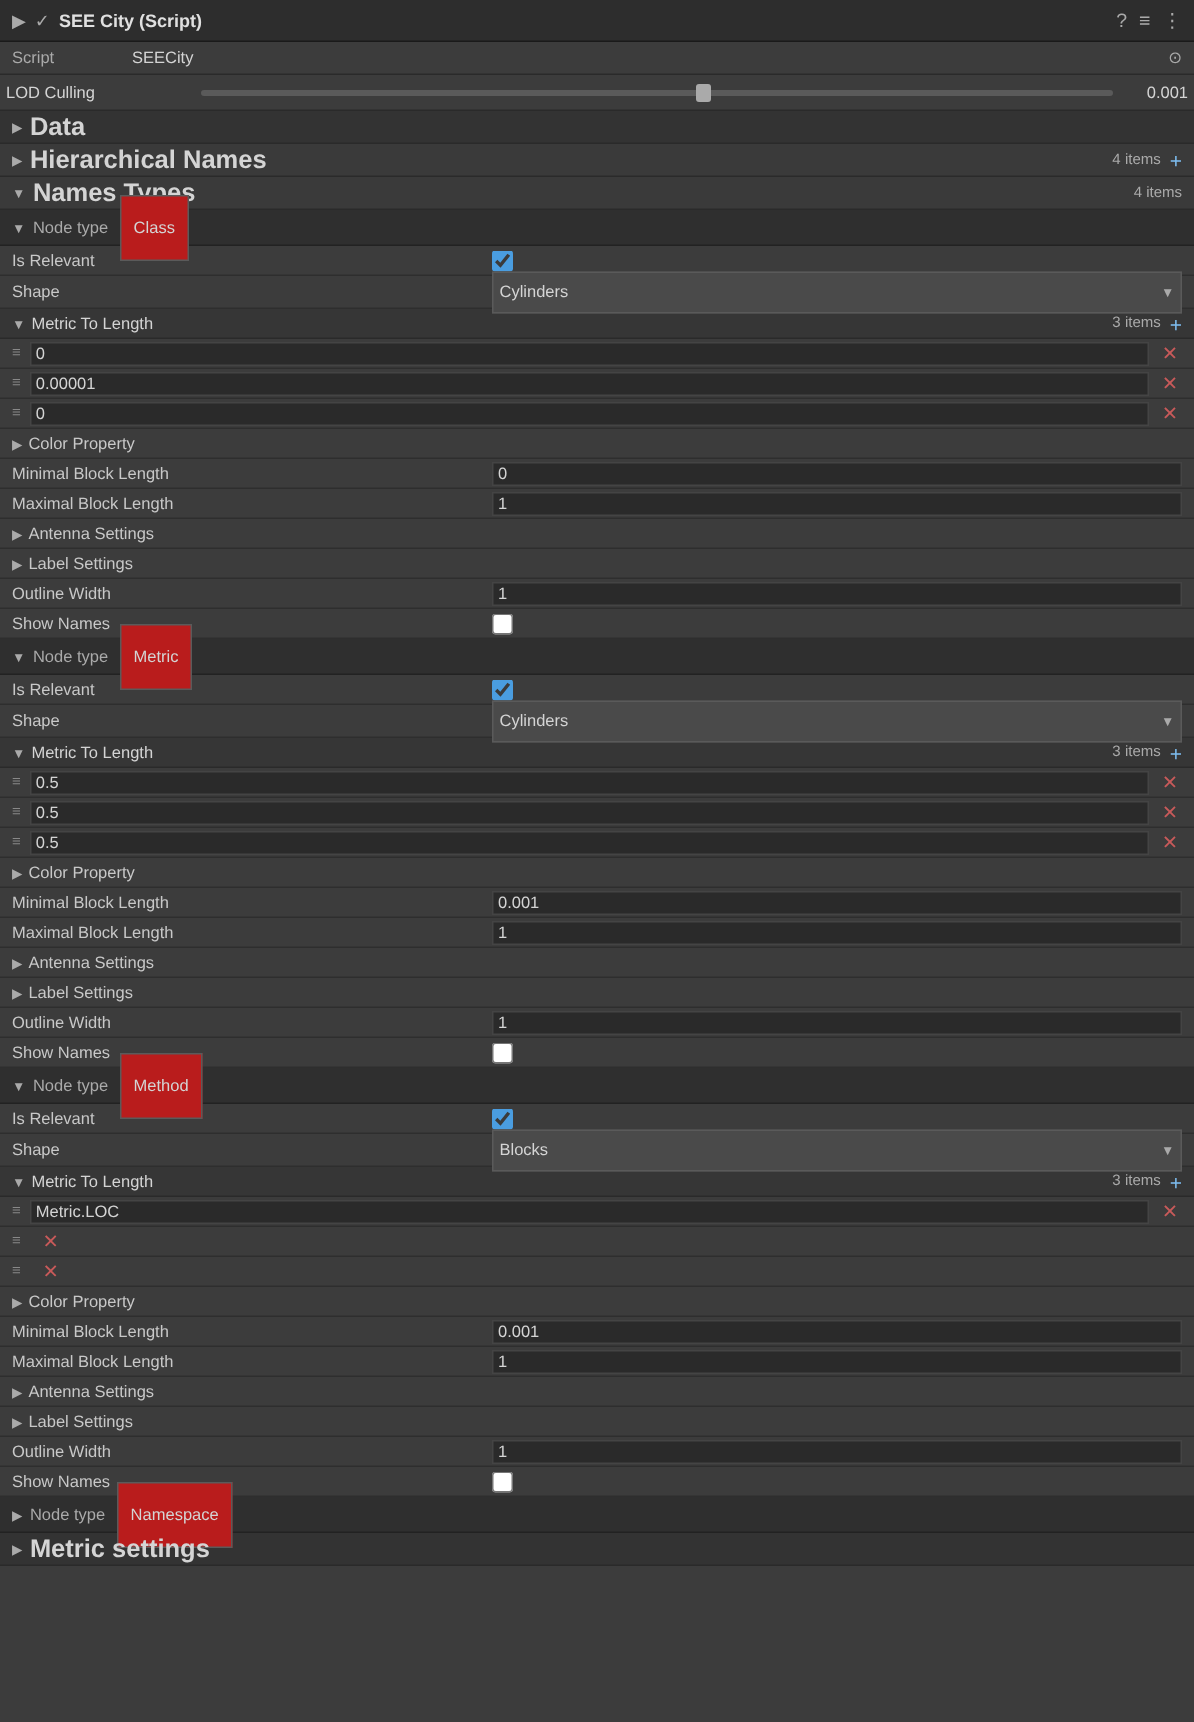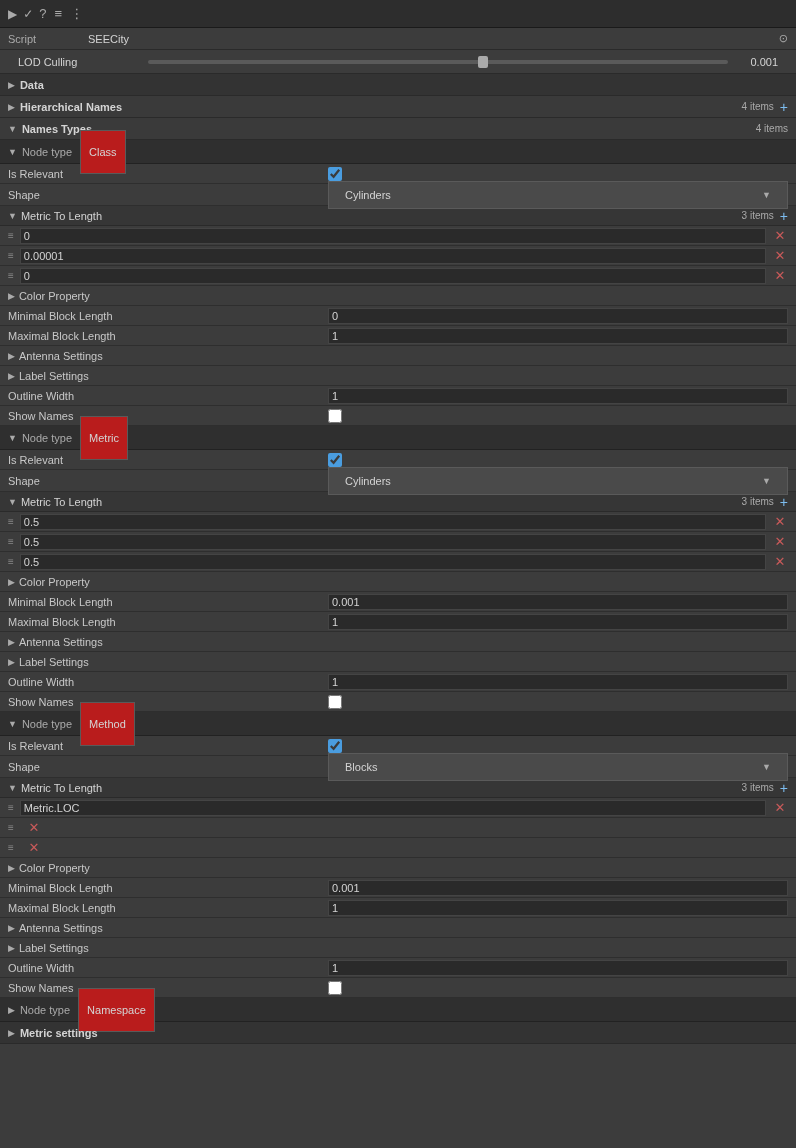--- a/index.html
+++ b/index.html
@@ -53,21 +53,21 @@
     }
     .script-icon {
       color: #aaa;
       font-size: 11px;
       margin-left: auto;
     }
     .lod-row {
       display: flex;
       align-items: center;
       background: #3c3c3c;
-      padding: 3px 18px;
+      padding: 3px 4px;
       height: 24px;
       border-bottom: 1px solid #2a2a2a;
     }
     .lod-label {
       width: 130px;
       font-size: 11px;
     }
     .lod-slider-container {
       flex: 1;
       display: flex;
@@ -107,21 +107,21 @@
     }
     .section-header.darker {
       background: #333;
     }
     .section-arrow {
       margin-right: 5px;
       font-size: 9px;
       color: #aaa;
     }
     .section-label {
-      font-size: 11px;
+      font-size: 17px;
       color: #d4d4d4;
       font-weight: 600;
     }
     .section-count {
       margin-left: auto;
       color: #aaa;
       font-size: 10px;
     }
     .section-add {
       color: #7dbdf0;
@@ -172,21 +172,21 @@
     .select-control {
       flex: 1;
       background: #4a4a4a;
       border: 1px solid #5a5a5a;
       color: #d4d4d4;
       font-size: 11px;
       height: 28px;
       display: flex;
       align-items: center;
       justify-content: space-between;
-      padding: 0 16px;
+      padding: 0 4px;
     }
     .select-arrow {
       color: #aaa;
       font-size: 9px;
     }
     .metric-row {
       display: flex;
       align-items: center;
       background: #3c3c3c;
       padding: 2px 8px;
@@ -340,20 +340,21 @@
       width: 14px;
       height: 14px;
     }
   </style>
 </head>
 <body>
 
 <div class="title-bar">
   <span style="color:#aaa;font-size:12px;">▶</span>
   <span style="color:#aaa;font-size:12px;">✓</span>
+  <span class="title-bar-title">SEE City (Script)</span>
   <div class="title-bar-icons">
     <span style="cursor:pointer;">?</span>
     <span style="cursor:pointer;">≡</span>
     <span style="cursor:pointer;">⋮</span>
   </div>
 </div>
 
 <div class="script-row">
   <span class="script-label">Script</span>
   <span class="script-value">SEECity</span>

